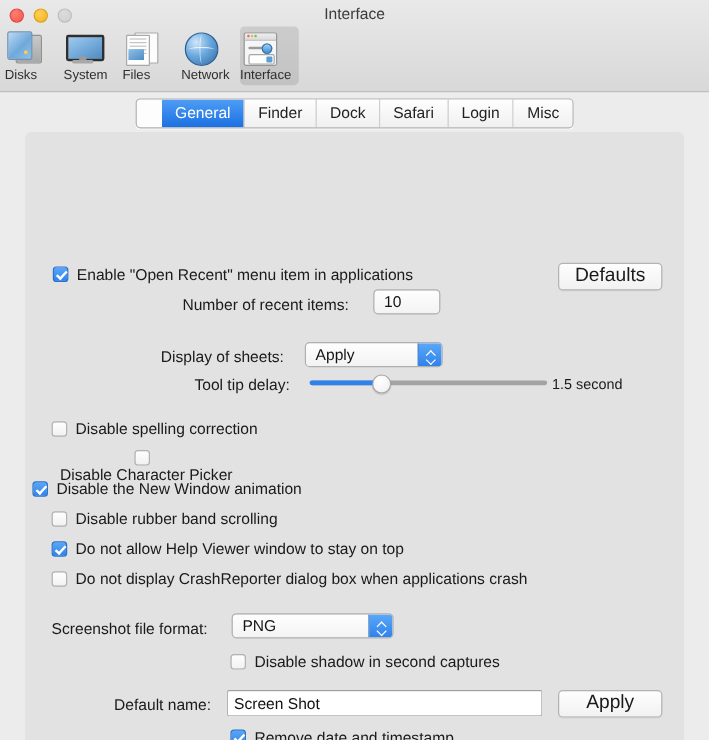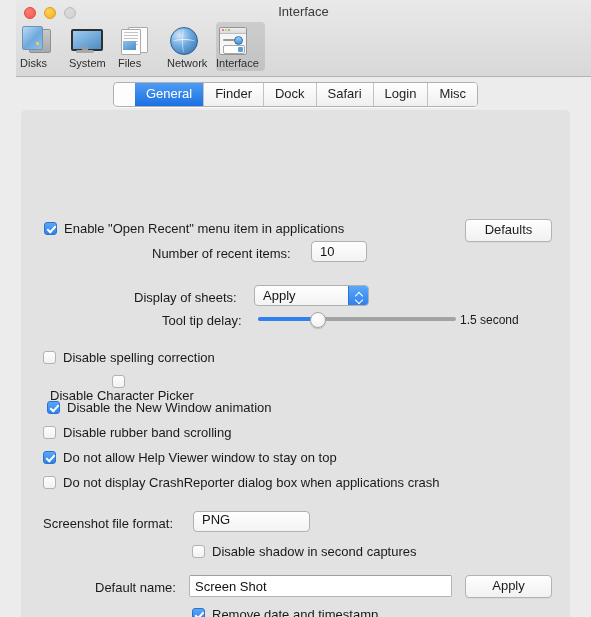--- a/index.html
+++ b/index.html
@@ -24,21 +24,20 @@
     flex-direction: column;
   }
 
   
   .titlebar {
     position: relative;
     height: 76px;
     background: linear-gradient(to bottom, #e9e9e9 0%, #d8d8d8 100%);
     border-bottom: 1px solid #b4b4b4;
     flex: 0 0 auto;
-    margin-left: 16px;
   }
   .traffic {
     position: absolute;
     top: 7px;
     left: 8px;
     display: flex;
     gap: 8px;
   }
   .light {
     width: 12px; height: 12px;
@@ -233,21 +232,21 @@
   }
 
   .label {
     font-size: 13px;
     color: #1a1a1a;
     white-space: nowrap;
   }
 
   
   .btn {
-    font-size: 13px;
+    font-size: 16px;
     color: #1b1b1b;
     background: linear-gradient(to bottom,#fefefe,#f1f1f1);
     border: 1px solid #b3b3b3;
     border-radius: 4px;
     padding: 2px 0 3px 0;
     text-align: center;
     box-shadow: 0 1px 0 rgba(0,0,0,0.04);
     line-height: 16px;
   }
 
@@ -446,39 +445,39 @@
       <div class="label" style="position:absolute; left:439px; top:203px; font-size:12px;">1.5 second</div>
 
       <div class="row" style="left:22px; top:240px;">
         <div class="cb"></div>
         <div class="cb-label">Disable spelling correction</div>
       </div>
       <div class="row" style="left:22px; top:265px;flex-direction:column;">
         <div class="cb"></div>
         <div class="cb-label">Disable Character Picker</div>
       </div>
-      <div class="row" style="left:26px; top:290px;">
+      <div class="row" style="left:6px; top:290px;">
         <div class="cb on"></div>
         <div class="cb-label">Disable the New Window animation</div>
       </div>
       <div class="row" style="left:22px; top:315px;">
         <div class="cb"></div>
         <div class="cb-label">Disable rubber band scrolling</div>
       </div>
       <div class="row" style="left:22px; top:365px;">
         <div class="cb"></div>
         <div class="cb-label">Do not display CrashReporter dialog box when applications crash</div>
       </div>
       <div class="row" style="left:22px; top:340px;">
         <div class="cb on"></div>
         <div class="cb-label">Do not allow Help Viewer window to stay on top</div>
       </div>
 
       <div class="label" style="position:absolute; left:22px; top:406px;">Screenshot file format:</div>
-      <div class="popup stepper" style="position:absolute; left:172px; top:401px; width:117px;flex-direction:column;">
+      <div class="popup stepper" style="position:absolute; left:172px; top:401px; width:135px;">
         <div class="pv">PNG</div>
         <div class="parrow">
           <span class="chev-u"></span>
             <span class="chev-d"></span>
         </div>
       </div>
 
       <div class="row" style="left:171px; top:434px;">
         <div class="cb"></div>
         <div class="cb-label">Disable shadow in second captures</div>

